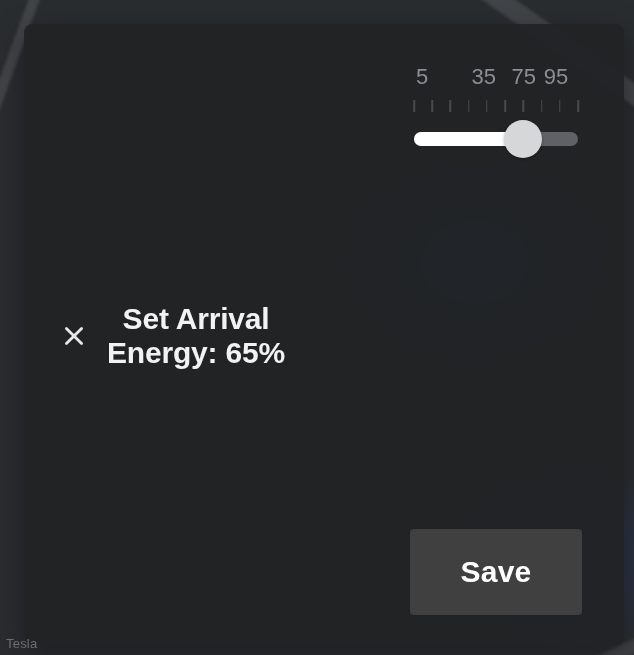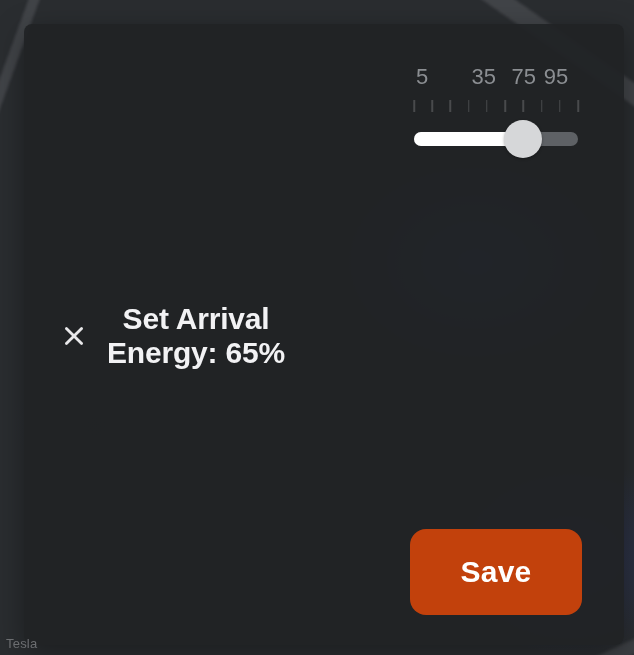--- a/index.html
+++ b/index.html
@@ -133,24 +133,24 @@
       width: 38px;
       height: 38px;
       border-radius: 50%;
       background: #d6d7d9;
       transform: translate(-50%, -50%);
       box-shadow: 0 1px 3px rgba(0,0,0,0.3);
       cursor: grab;
     }
     .save-btn {
       margin-top: auto;
-      background: #c2410c;
+      background: #404040;
       color: #ffffff;
       border: none;
-      border-radius: 16px;
+      border-radius: 4px;
       font-size: 30px;
       font-weight: 600;
       padding: 26px 0;
       cursor: pointer;
       letter-spacing: 0.2px;
     }
     .attribution {
       position: absolute;
       left: 6px;
       bottom: 4px;

